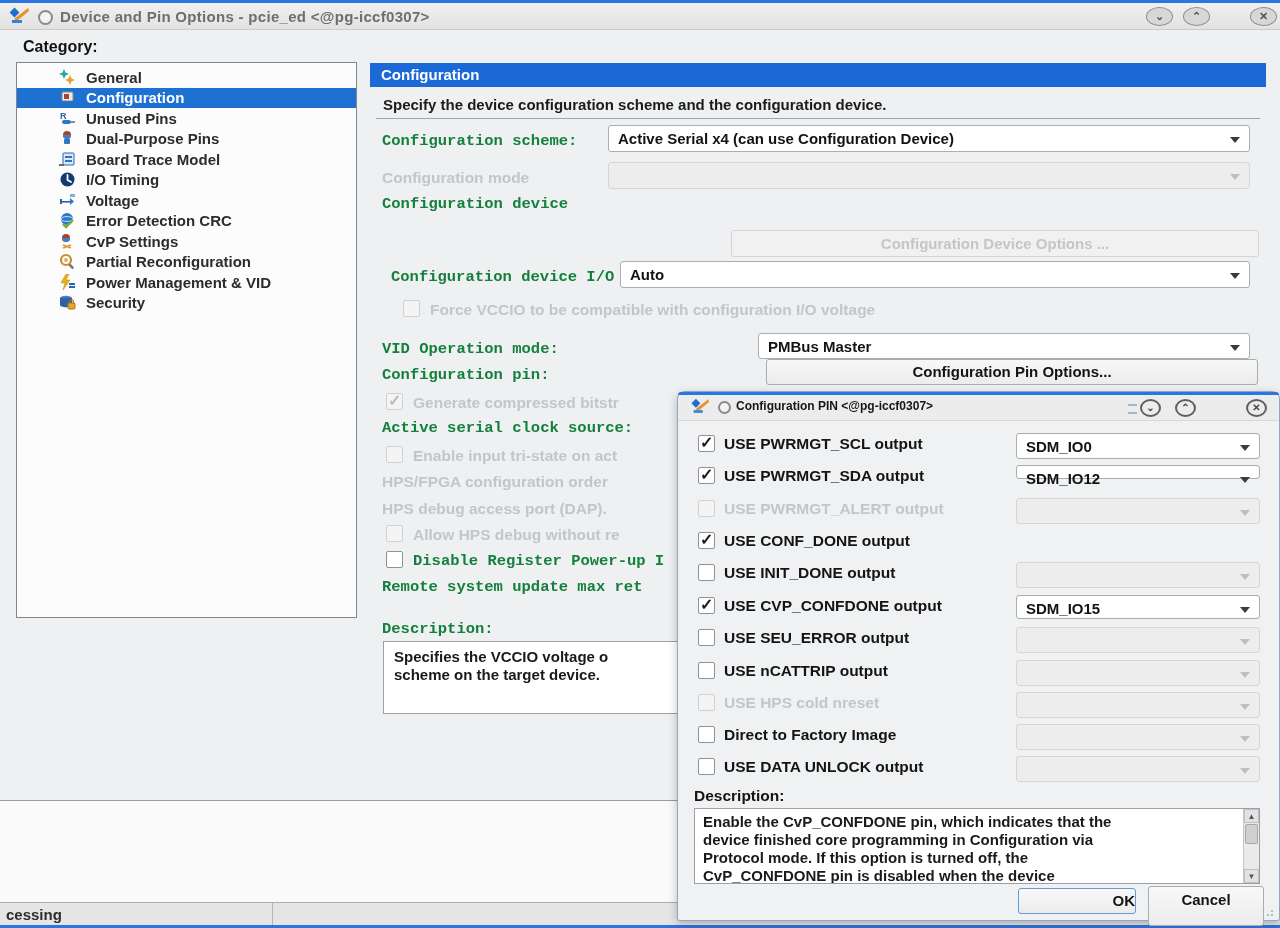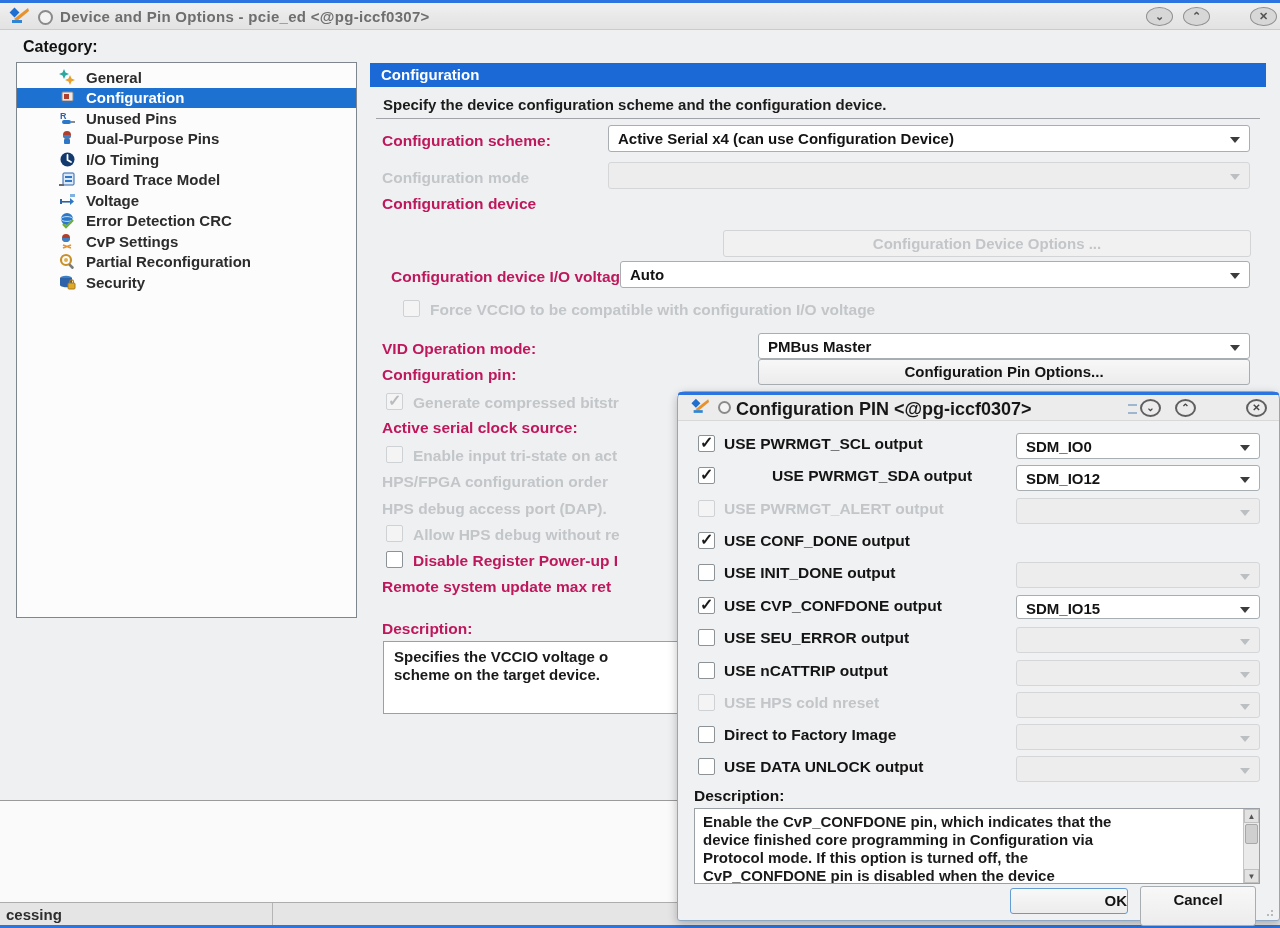--- a/index.html
+++ b/index.html
@@ -22,43 +22,43 @@
   .cat-item { position:relative; height:20.5px; display:flex; align-items:center; padding-left:42px; font-size:15px; font-weight:600; color:#2c2c2c; }
   .cat-item.selected { background:#1d71d1; color:#ffffff; }
   .cat-icon { width:17px; height:17px; margin-right:10px; flex:0 0 17px; display:inline-block; }
 
   
   .panel { position:absolute; left:370px; top:63px; width:896px; height:723px; }
   .panel-header { position:absolute; left:0; top:0; width:896px; height:24px; background:#1b69d6; color:#fff; font-size:15px; font-weight:700; line-height:24px; padding-left:11px; }
   .panel-sub { position:absolute; left:13px; top:33px; font-size:15px; font-weight:600; color:#1b1b1b; }
   .panel-sep { position:absolute; left:6px; top:55px; width:884px; height:1px; background:#a0a4a8; }
 
-  .lbl { position:absolute; font-size:15.5px; font-weight:600; color:#be185d; white-space:nowrap; }
+  .lbl { position:absolute; font-size:15.5px; font-weight:600; color:#15803d; white-space:nowrap;font-family:Liberation Mono, monospace; }
   .dlbl { position:absolute; font-size:15.5px; font-weight:600; color:#c3c6c9; white-space:nowrap; }
 
   .dd { position:absolute; background:#ffffff; border:1px solid #a9aeb3; border-radius:3px; font-size:15px; font-weight:600; color:#131313; line-height:25px; padding-left:9px; }
   .dd .arr { position:absolute; right:9px; top:11px; width:0; height:0; border-left:5px solid transparent; border-right:5px solid transparent; border-top:6px solid #3c3c3c; }
   .dd.disabled { background:#ededee; border-color:#d4d6d8; color:#c0c3c6; }
   .dd.disabled .arr { border-top-color:#bcbfc2; }
 
-  .btn { position:absolute; background:linear-gradient(#f8f8f8,#ececec); border:1px solid #a8adb2; border-radius:3px; font-size:15px; font-weight:600; color:#141414; text-align:center; }
+  .btn { position:absolute; background:linear-gradient(#f8f8f8,#ececec); border:1px solid #a8adb2; border-radius:3px; font-size:15px; font-weight:600; color:#141414; text-align:center;margin-left:8px; }
   .btn.disabled { background:#f1f1f2; border-color:#d2d4d6; color:#c3c6c9; }
 
   .cb { position:absolute; width:17px; height:17px; background:#ffffff; border:1px solid #8d9297; border-radius:2px; }
   .cb.disabled { background:#f4f4f5; border-color:#cfd2d4; }
   .cb .check { position:absolute; left:1px; top:-3px; font-size:16px; font-weight:700; color:#1a1a1a; }
   .cb.disabled .check { color:#b9bcbe; }
 
   .descbox { position:absolute; background:#ffffff; border:1px solid #9aa0a5; font-size:15px; font-weight:600; color:#1a1a1a; line-height:18px; padding:6px 10px; white-space:pre-line; overflow:hidden; }
 
   
   .pin-dialog { position:absolute; left:677px; top:391px; width:603px; height:530px; background:#f0f1f2; border:1px solid #8ea8c4; border-radius:8px 8px 3px 3px; box-shadow:0 3px 10px rgba(0,0,0,.25); }
   .pin-blue-top { position:absolute; left:0; top:0; width:100%; height:3px; background:#2c74e0; border-radius:8px 8px 0 0; }
   .pin-titlebar { position:absolute; left:0; top:3px; width:100%; height:26px; background:#ececec; border-bottom:1px solid #d8d8d8; border-radius:6px 6px 0 0; }
-  .pin-title { position:absolute; left:58px; top:4px; font-size:18px; font-weight:700; color:#161616; }
+  .pin-title { position:absolute; left:58px; top:4px; font-size:12px; font-weight:700; color:#161616; }
   .small-oval { position:absolute; width:21px; height:18px; border:2px solid #5f5f5f; border-radius:50%; background:transparent; color:#444; font-size:10px; font-weight:700; text-align:center; line-height:14px; top:4px; }
   .menu-lines { position:absolute; top:9px; width:9px; height:10px; border-top:2px solid #9fb6cf; border-bottom:2px solid #9fb6cf; }
 
   .pin-row-label { font-size:15.5px; font-weight:600; color:#141414; position:absolute; white-space:nowrap; }
   .pin-row-label.disabled { color:#c3c6c9; }
 
   .scrollbar { position:absolute; right:0; top:0; width:16px; height:100%; background:#eaeaea; border-left:1px solid #c6c6c6; }
   .sb-arrow { position:absolute; left:0; width:15px; height:14px; font-size:8px; color:#555; text-align:center; line-height:14px; background:#e2e2e2; border:1px solid #c0c0c0; }
   .sb-thumb { position:absolute; left:1px; top:15px; width:13px; height:20px; background:#cfcfcf; border:1px solid #a8a8a8; border-radius:2px; }
 
@@ -129,38 +129,38 @@
         <svg class="cat-icon" viewBox="0 0 17 17">
           <circle cx="8" cy="5" r="4" fill="#b0402e"></circle>
           <path d="M4 5 a4 4 0 0 0 8 0 z" fill="#3f7fc4"></path>
           <rect x="5" y="9" width="6" height="5" rx="1" fill="#2d77c8"></rect>
         </svg>
         <span>Dual-Purpose Pins</span>
       </div>
 
       <div class="cat-item">
         <svg class="cat-icon" viewBox="0 0 17 17">
-          <circle cx="8.5" cy="8.5" r="7" fill="#123a6e"></circle>
-          <path d="M8.5 4 v5 l3.5 2" stroke="#ffffff" stroke-width="1.8" fill="none" stroke-linecap="round"></path>
-        </svg>
-        <span>I/O Timing</span>
-      </div>
-
-      <div class="cat-item">
-        <svg class="cat-icon" viewBox="0 0 17 17">
           <rect x="4" y="2" width="11" height="12" rx="1" fill="#dce9f6" stroke="#2d62a8"></rect>
           <rect x="6" y="5" width="7" height="2" fill="#2d77c8"></rect>
           <rect x="6" y="9" width="7" height="2" fill="#2d77c8"></rect>
           <polygon points="0,13 5,13 5,15 0,15" fill="#6a6a6a"></polygon>
         </svg>
         <span>Board Trace Model</span>
       </div>
 
       <div class="cat-item">
         <svg class="cat-icon" viewBox="0 0 17 17">
+          <circle cx="8.5" cy="8.5" r="7" fill="#123a6e"></circle>
+          <path d="M8.5 4 v5 l3.5 2" stroke="#ffffff" stroke-width="1.8" fill="none" stroke-linecap="round"></path>
+        </svg>
+        <span>I/O Timing</span>
+      </div>
+
+      <div class="cat-item">
+        <svg class="cat-icon" viewBox="0 0 17 17">
           <rect x="1" y="7" width="2" height="5" fill="#2d62a8"></rect>
           <rect x="3" y="9" width="8" height="1.6" fill="#2d62a8"></rect>
           <polygon points="11,6 11,13 15,9.5" fill="#2d77c8"></polygon>
           <rect x="11" y="2" width="5" height="3" fill="#7fb2e0"></rect>
         </svg>
         <span>Voltage</span>
       </div>
 
       <div class="cat-item">
         <svg class="cat-icon" viewBox="0 0 17 17">
@@ -182,20 +182,28 @@
 
       <div class="cat-item">
         <svg class="cat-icon" viewBox="0 0 17 17">
           <circle cx="7" cy="7" r="5" fill="none" stroke="#c89028" stroke-width="2.2"></circle>
           <rect x="10.5" y="10.5" width="6" height="2.6" rx="1" transform="rotate(45 11 11)" fill="#7a7a7a"></rect>
           <circle cx="7" cy="7" r="2" fill="#e0b050"></circle>
         </svg>
         <span>Partial Reconfiguration</span>
       </div>
 
+      <div class="cat-item">
+        <svg class="cat-icon" viewBox="0 0 17 17">
+          <polygon points="7,0 2,9 6,9 4,16 11,6 7,6 10,0" fill="#e8b21e" stroke="#c89010" stroke-width=".6"></polygon>
+          <rect x="10" y="9" width="6" height="2" fill="#2d62a8"></rect>
+          <rect x="10" y="12" width="6" height="2" fill="#2d62a8"></rect>
+        </svg>
+        <span>Power Management &amp; VID</span>
+      </div>
 
       <div class="cat-item">
         <svg class="cat-icon" viewBox="0 0 17 17">
           <ellipse cx="7" cy="4" rx="6" ry="2.2" fill="#3f7fc4"></ellipse>
           <path d="M1 4 v7 c0 1.2 2.7 2.2 6 2.2 s6 -1 6 -2.2 v-7" fill="#2d62a8"></path>
           <rect x="9" y="9" width="7" height="6" rx="1" fill="#e0a828" stroke="#a87818"></rect>
           <path d="M10.8 9 v-1.4 a1.8 1.8 0 0 1 3.6 0 V9" fill="none" stroke="#a87818" stroke-width="1.2"></path>
         </svg>
         <span>Security</span>
       </div>
@@ -289,22 +297,22 @@
 
     <span class="cb" style="left:20px; top:43px;">
         <span class="check">✓</span>
       </span>
     <span class="pin-row-label" style="left:46px; top:43px;">USE PWRMGT_SCL output</span>
     <div class="dd" style="left:338px; top:41px; width:244px; height:26px;"><span>SDM_IO0</span><span class="arr"></span></div>
 
     <span class="cb" style="left:20px; top:75px;">
         <span class="check">✓</span>
       </span>
-    <span class="pin-row-label" style="left:46px; top:75px;margin-left:48px;">USE PWRMGT_SDA output</span>
-    <div class="dd" style="left:338px; top:73px; width:244px; height:26px;"><span>SDM_IO12</span><span class="arr"></span></div>
+    <span class="pin-row-label" style="left:46px; top:75px;">USE PWRMGT_SDA output</span>
+    <div class="dd" style="left:338px; top:73px; width:244px; height:14px;"><span>SDM_IO12</span><span class="arr"></span></div>
 
     <span class="cb disabled" style="left:20px; top:108px;"></span>
     <span class="pin-row-label disabled" style="left:46px; top:108px;text-align:right;">USE PWRMGT_ALERT output</span>
     <div class="dd disabled" style="left:338px; top:106px; width:244px; height:26px;"><span></span><span class="arr"></span></div>
 
     <span class="cb" style="left:20px; top:140px;">
         <span class="check">✓</span>
       </span>
     <span class="pin-row-label" style="left:46px; top:140px;">USE CONF_DONE output</span>
 

